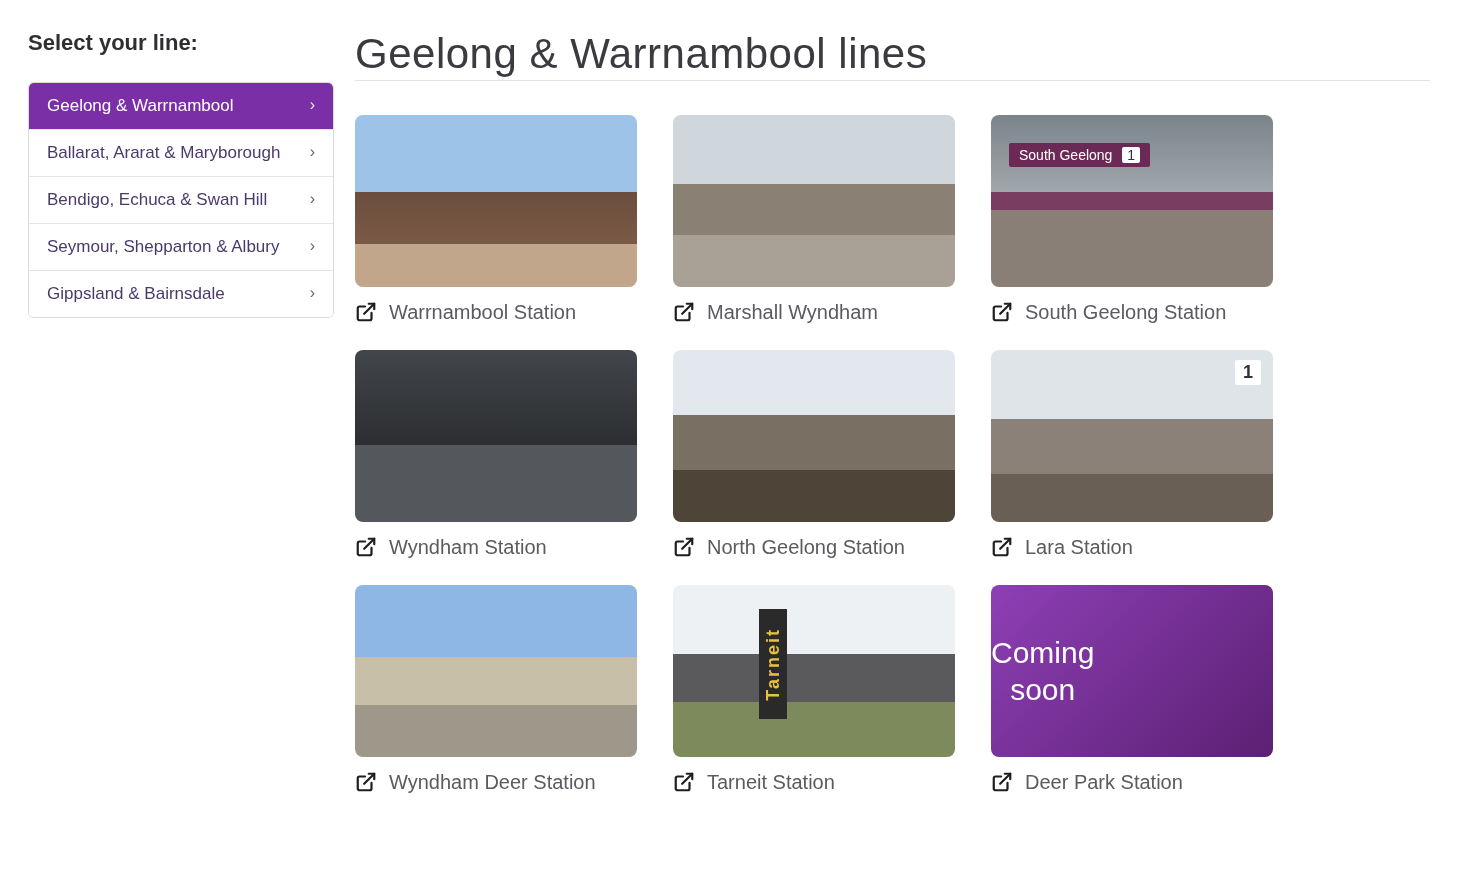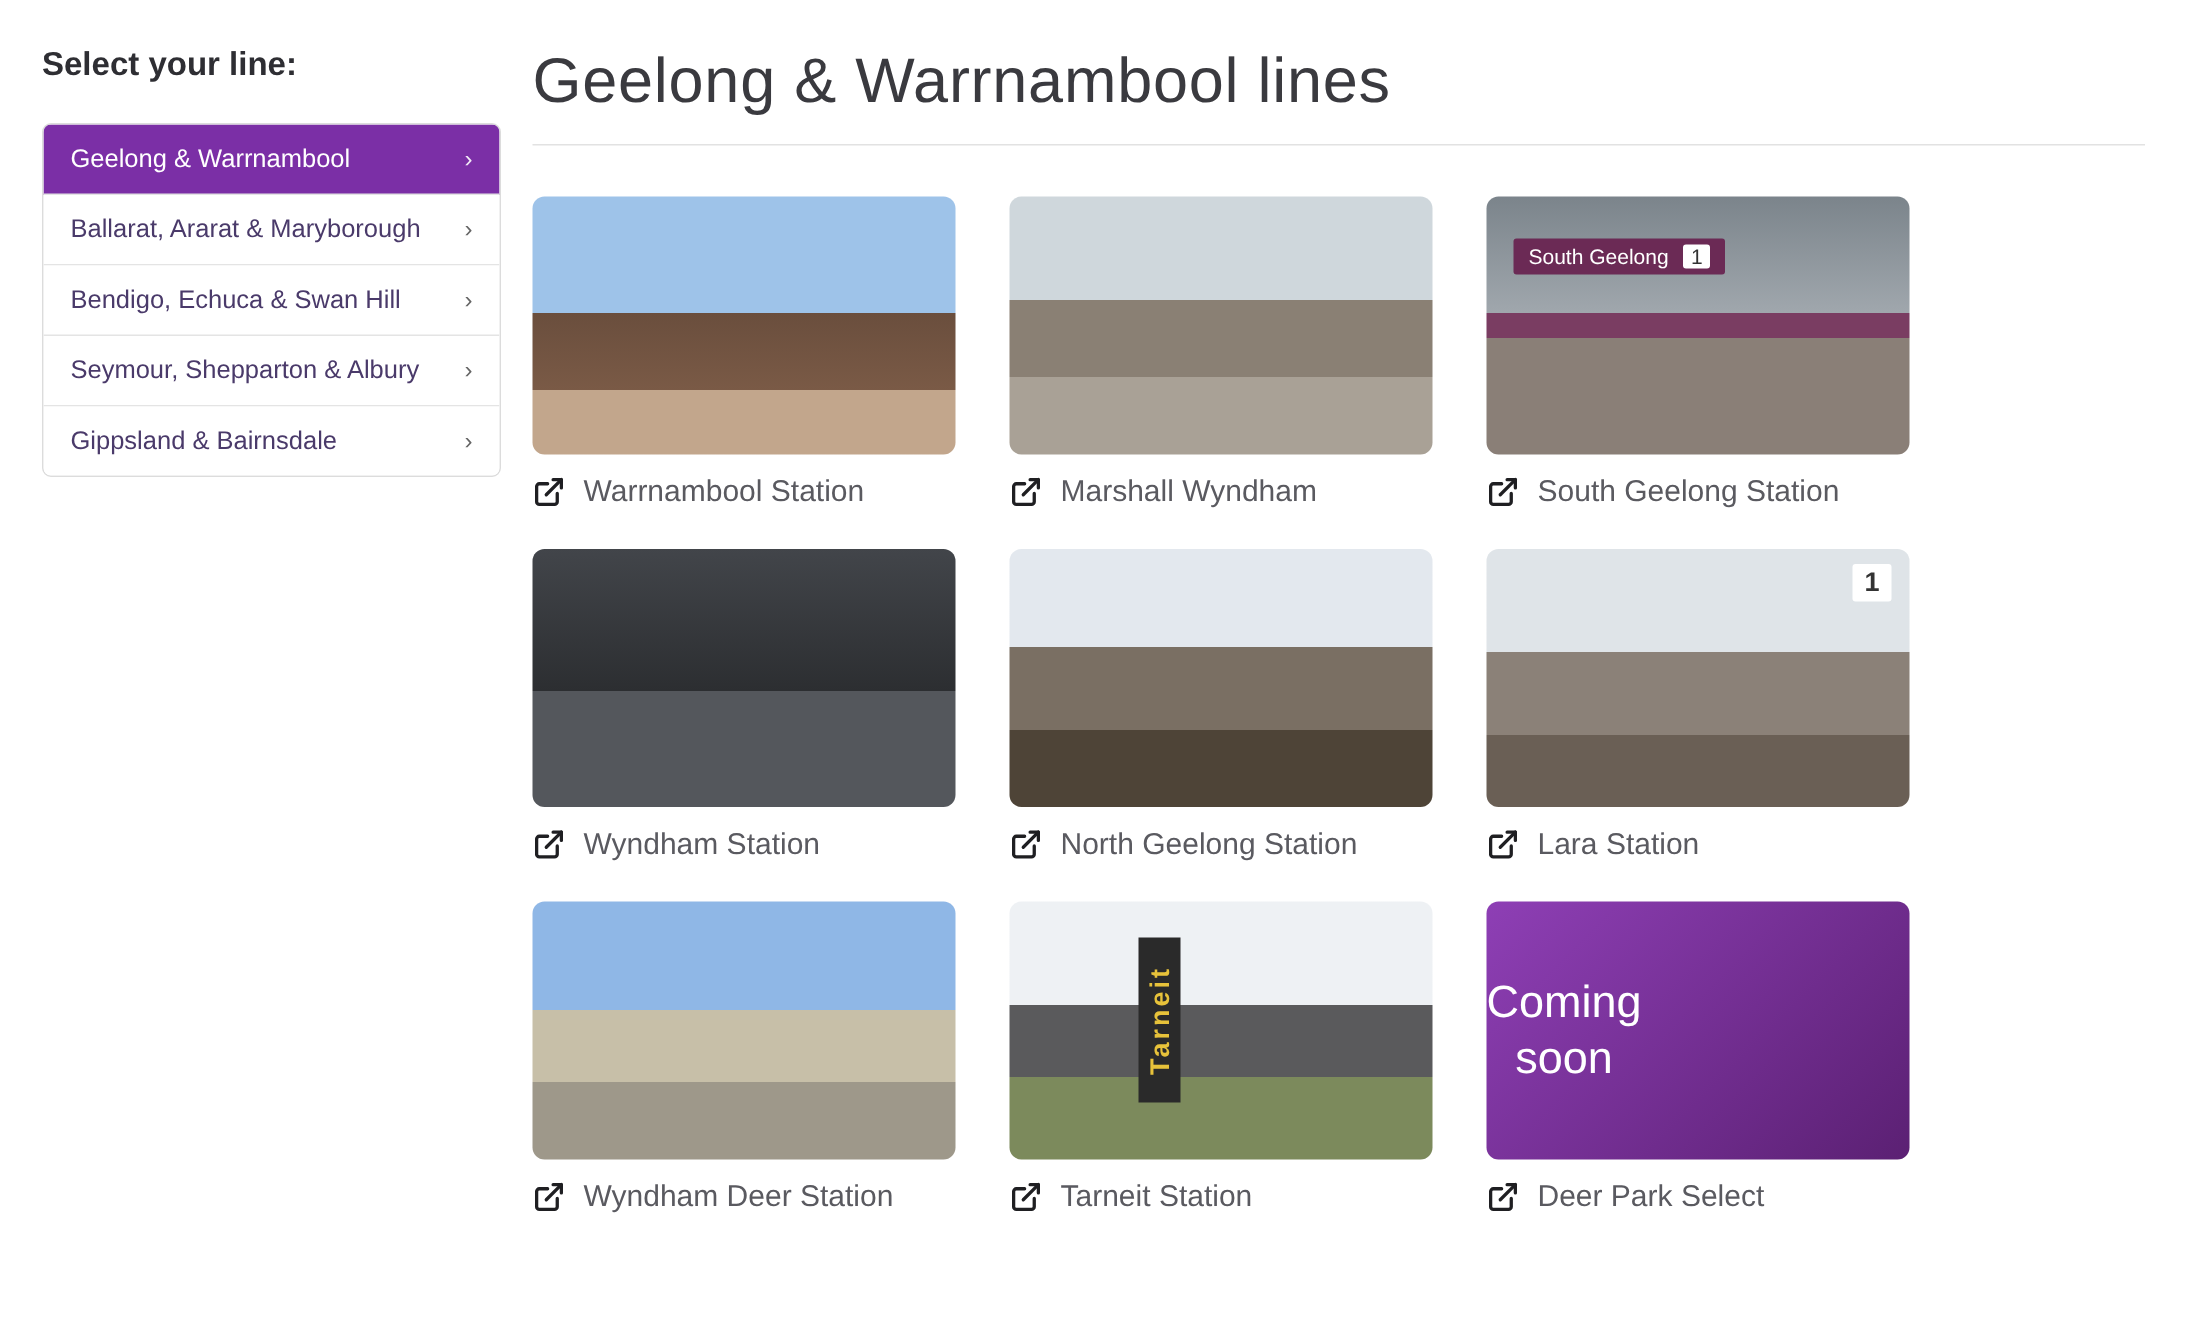--- a/index.html
+++ b/index.html
@@ -25,21 +25,21 @@
     color: #2e2e33;
     margin-bottom: 26px;
   }
   .line-list {
     border: 1px solid #dcdcdc;
     border-radius: 6px;
     overflow: hidden;
   }
   .line-item {
     display: flex;
-    align-items: flex-end;
+    align-items: flex-start;
     justify-content: space-between;
     padding: 13px 18px;
     font-size: 17px;
     color: #4a3a6a;
     background: #ffffff;
     border-bottom: 1px solid #e4e4e4;
     cursor: pointer;
   }
   .line-item:last-child { border-bottom: none; }
   .line-item.active {
@@ -52,21 +52,21 @@
   }
   .line-item:not(.active) .chev { color: #555; }
   .main {
     flex: 1;
   }
   .page-title {
     font-size: 42px;
     font-weight: 300;
     color: #3a3a3f;
     letter-spacing: 0.5px;
-    padding-bottom: 18px;
+    padding-bottom: 2px;
     border-bottom: 1px solid #e2e2e2;
     margin-bottom: 34px;
   }
   .grid {
     display: grid;
     grid-template-columns: repeat(3, 282px);
     column-gap: 36px;
     row-gap: 26px;
   }
   .card { width: 282px; }
@@ -306,20 +306,20 @@
       <div class="card">
         <div class="thumb ph8">
           <div class="ph8-text">Coming<br>soon</div>
         </div>
         <a class="caption-row">
           <svg class="ext-icon" viewBox="0 0 24 24" fill="none" stroke="currentColor" stroke-width="2.4" stroke-linecap="round" stroke-linejoin="round">
               <path d="M18 13v6a2 2 0 0 1-2 2H5a2 2 0 0 1-2-2V8a2 2 0 0 1 2-2h6"></path>
               <polyline points="15 3 21 3 21 9"></polyline>
               <line x1="10" y1="14" x2="21" y2="3"></line>
             </svg>
-          <span class="caption-text">Deer Park Select</span>
+          <span class="caption-text">Deer Park Station</span>
         </a>
       </div>
 
     </div>
   </main>
 
 </div>
 
 </body></html>

